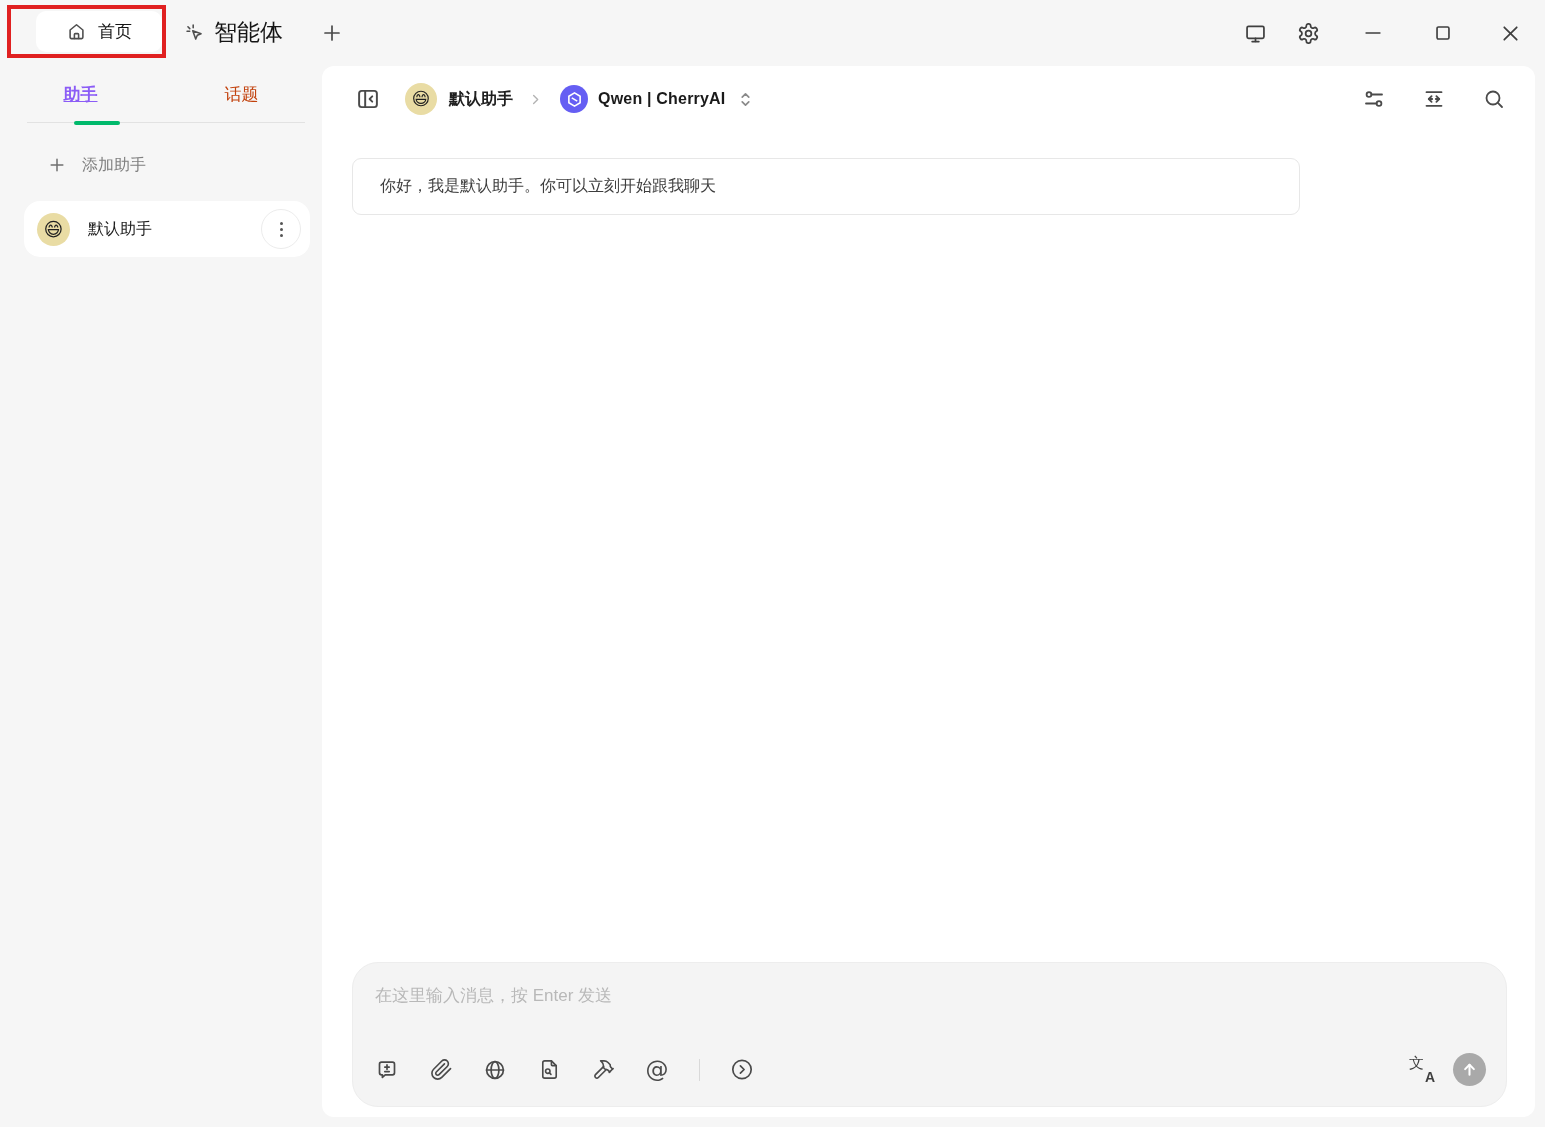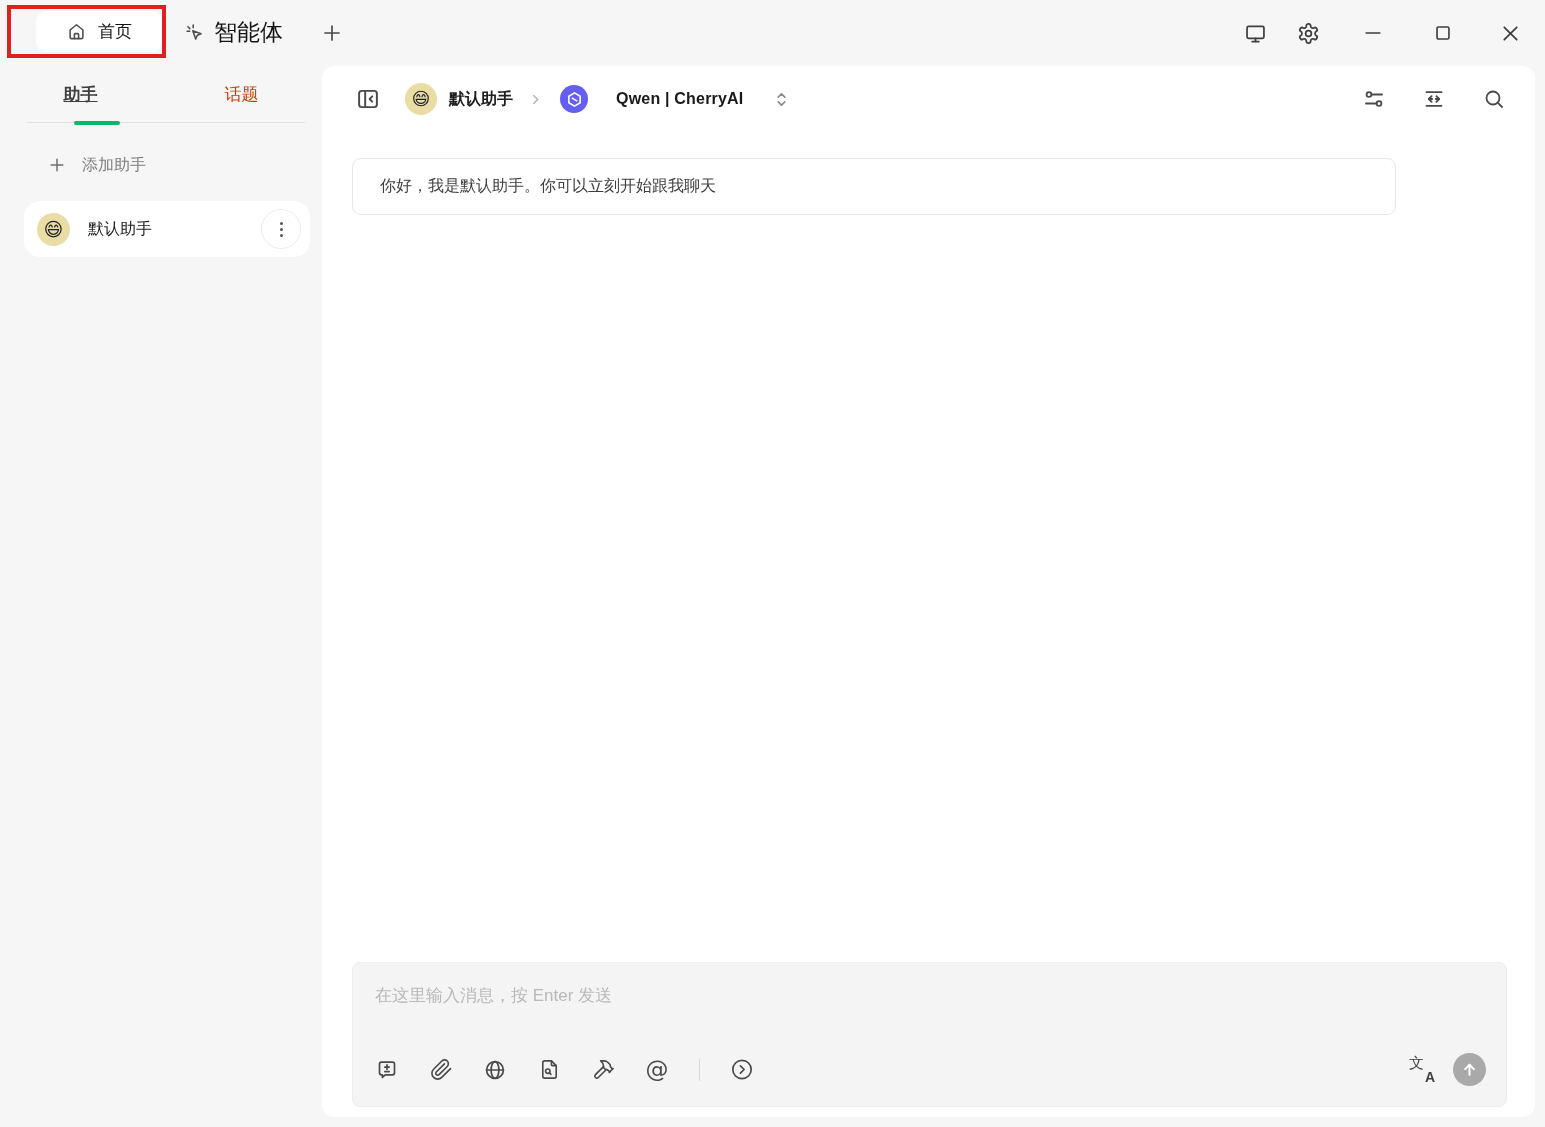--- a/index.html
+++ b/index.html
@@ -37,21 +37,21 @@
   .wc-display  { left:1243px; }
   .wc-settings { left:1296px; }
   .wc-min      { left:1361px; }
   .wc-max      { left:1431px; }
   .wc-close    { left:1498px; }
 
   
   .sidebar { position:absolute; left:0; top:66px; width:322px; height:1061px; background:#f6f6f6; }
   .side-tabs { display:flex; height:56px; align-items:center; }
   .side-tab { flex:1; text-align:center; font-size:17px; color:#c2410c; cursor:default; }
-  .side-tab.active { font-weight:bold; color:#404040;text-decoration:underline; }
+  .side-tab.active { font-weight:bold; color:#8b5cf6;text-decoration:underline; }
   .side-underline { position:relative; margin:0 17px 0 27px; height:1px; background:#e2e2e2; }
   .side-underline .indicator {
     position:absolute; left:47px; top:-1px; width:46px; height:4px; border-radius:2px;
   }
   .add-row { margin:32px 0 0 47px; display:flex; align-items:flex-start; gap:15px;
     color:#7f7f7f; font-size:16px; background:transparent; border:none; }
   .assistant-card {
     position:absolute; left:24px; top:135px; width:286px; height:56px;
     background:#ffffff; border-radius:16px;
     display:flex; align-items:center; padding:0 9px 0 13px;
@@ -72,40 +72,40 @@
   .chat-card {
     position:absolute; left:322px; top:66px; width:1213px; height:1051px;
     background:#ffffff; border-radius:12px;
   }
   .chat-header { position:absolute; left:0; top:0; width:100%; height:66px;
     display:flex; align-items:center; padding-left:33px; }
   .collapse-btn { background:none; border:none; width:26px; height:26px; }
   .chat-header .emoji-avatar { margin-left:24px; width:32px; height:32px; font-size:18px; }
   .chat-header .assistant-name { margin-left:12px; font-size:16px; font-weight:600; color:#202020; }
   .crumb-sep { margin-left:15px; display:flex; align-items:center; }
-  .model-btn { margin-left:17px; display:flex; align-items:center; gap:28px; background:none; border:none; }
+  .model-btn { margin-left:17px; display:flex; align-items:center; gap:10px; background:none; border:none; }
   .qwen-badge { width:28px; height:28px; border-radius:50%; background:#655ef3;
     display:flex; align-items:center; justify-content:center; }
   .model-label { font-size:16px; font-weight:bold; color:#1a1a1a;
     font-family:"Liberation Sans", sans-serif; letter-spacing:.2px; }
   .updown { margin-left:2px; }
   .header-right { position:absolute; right:29px; top:21px; display:flex; gap:36px; }
   .hr-btn { width:24px; height:24px; background:none; border:none; }
 
   .greeting-card {
-    position:absolute; left:30px; top:92px; width:1044px; height:57px;
+    position:absolute; left:30px; top:92px; width:948px; height:57px;
     border:1px solid #e7e7e7; border-radius:9px;
     display:flex; align-items:center; padding-left:27px;
     font-size:16px; color:#3e3e3e;
   }
 
   
   .input-box {
     position:absolute; left:30px; top:896px; width:1155px; height:145px;
-    background:#f4f4f4; border:1px solid #ededed; border-radius:8px;
+    background:#f4f4f4; border:1px solid #ededed; border-radius:26px;
     display:flex; flex-direction:column;
   }
   .input-box textarea {
     flex:1; background:transparent; border:none; outline:none; resize:none;
     padding:21px 22px 0 22px; font-size:17px; color:#333;
     font-family:"Liberation Sans", "DejaVu Sans", sans-serif;
   }
   .input-box textarea::placeholder { color:#b8b8b8; }
   .input-toolbar { display:flex; align-items:center; gap:30px; padding:0 20px 20px 22px; }
   .tb-btn { width:24px; height:24px; background:none; border:none; padding:0;

